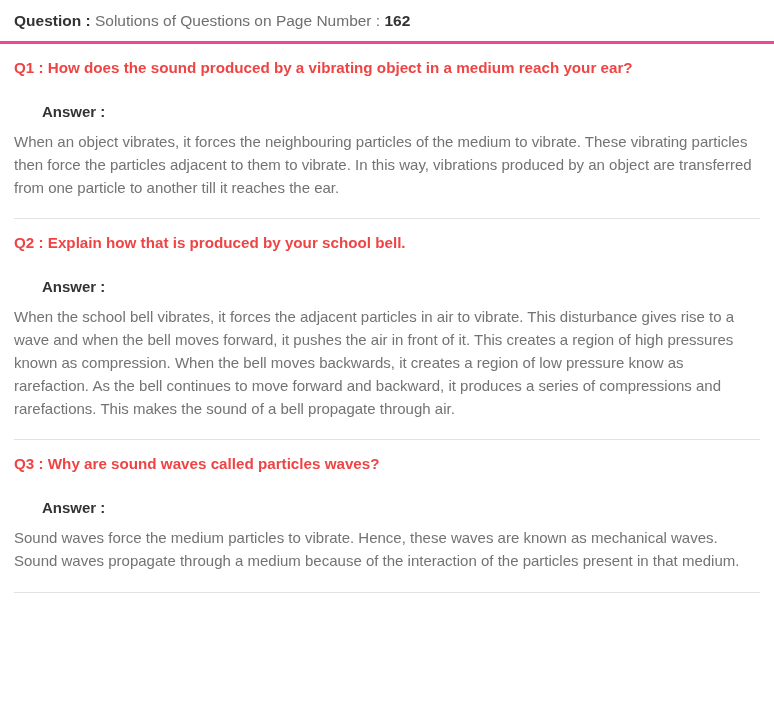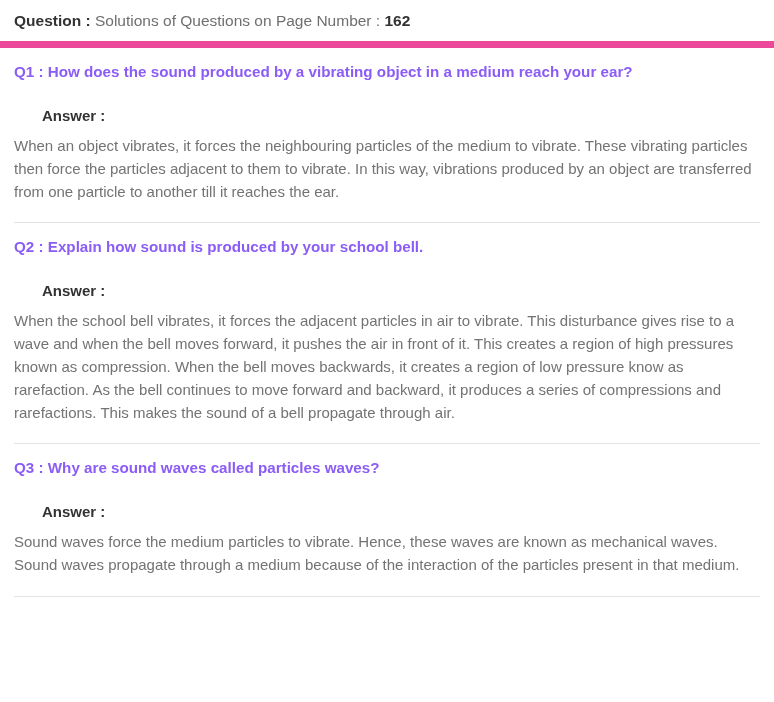--- a/index.html
+++ b/index.html
@@ -12,42 +12,42 @@
     height: 702px;
     font-family: "Liberation Sans", sans-serif;
     color: #333333;
     overflow: hidden;
   }
   .header-bar {
     box-sizing: border-box;
     width: 774px;
     padding: 12px 14px 11px 14px;
     font-size: 15.5px;
-    border-bottom: 7px solid #ec4899;
+    border-bottom: 3px solid #ec4899;
     background: #ffffff;
   }
   .header-bar .label {
     color: #333333;
     font-weight: bold;
   }
   .header-bar .title-text {
     color: #6f6f6f;
   }
   .header-bar .pagenum {
     color: #333333;
     font-weight: bold;
   }
   .qa-block {
     padding: 0 14px;
     box-sizing: border-box;
     width: 774px;
   }
   .question-line {
     font-size: 15.2px;
-    color: #8b5cf6;
+    color: #ef4444;
     font-weight: bold;
     padding-top: 14px;
     line-height: 1.38;
   }
   .question-line .qnum {
     font-weight: bold;
   }
   .question-line .qtext {
     font-weight: bold;
   }
@@ -89,21 +89,21 @@
       <span class="qtext">How does the sound produced by a vibrating object in a medium reach your ear?</span>
     </div>
     <div class="answer-label">Answer :</div>
     <div class="answer-text">When an object vibrates, it forces the neighbouring particles of the medium to vibrate. These vibrating particles then force the particles adjacent to them to vibrate. In this way, vibrations produced by an object are transferred from one particle to another till it reaches the ear.</div>
     <hr class="divider">
   </div>
 
   <div class="qa-block">
     <div class="question-line">
       <span class="qnum">Q2 :</span>
-      <span class="qtext">Explain how sound is produced by your school bell.</span>
+      <span class="qtext">Explain how that is produced by your school bell.</span>
     </div>
     <div class="answer-label">Answer :</div>
     <div class="answer-text">When the school bell vibrates, it forces the adjacent particles in air to vibrate. This disturbance gives rise to a wave and when the bell moves forward, it pushes the air in front of it. This creates a region of high pressures known as compression. When the bell moves backwards, it creates a region of low pressure know as rarefaction. As the bell continues to move forward and backward, it produces a series of compressions and rarefactions. This makes the sound of a bell propagate through air.</div>
     <hr class="divider">
   </div>
 
   <div class="qa-block">
     <div class="question-line">
       <span class="qnum">Q3 :</span>
       <span class="qtext">Why are sound waves called particles waves?</span>

